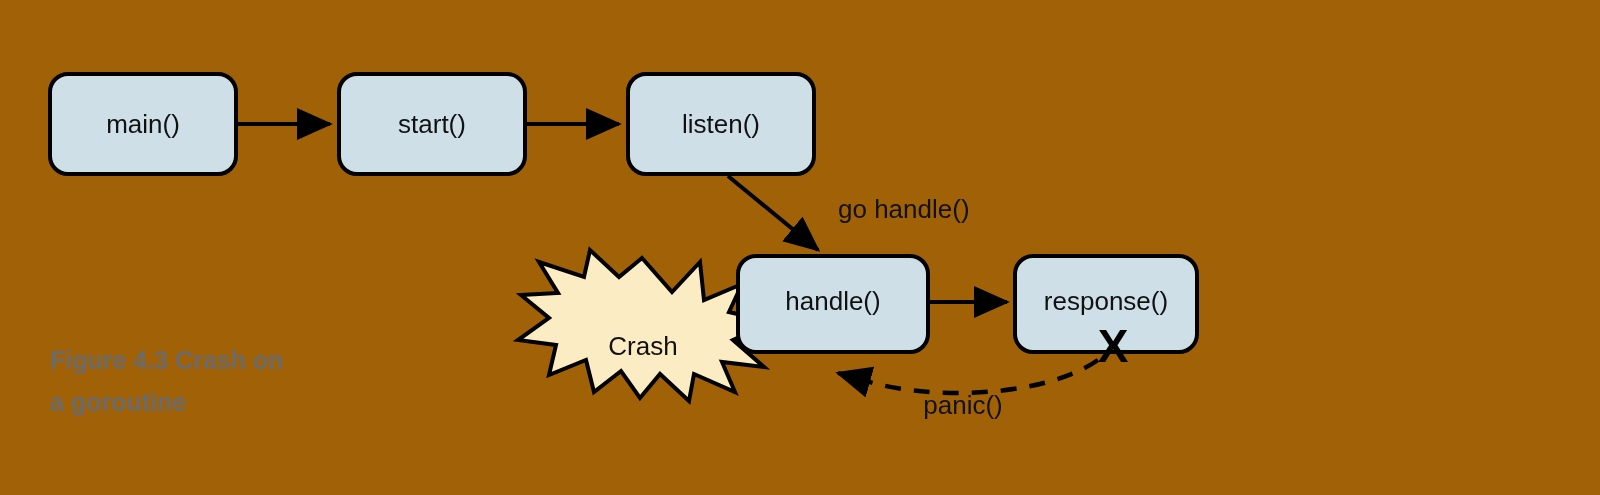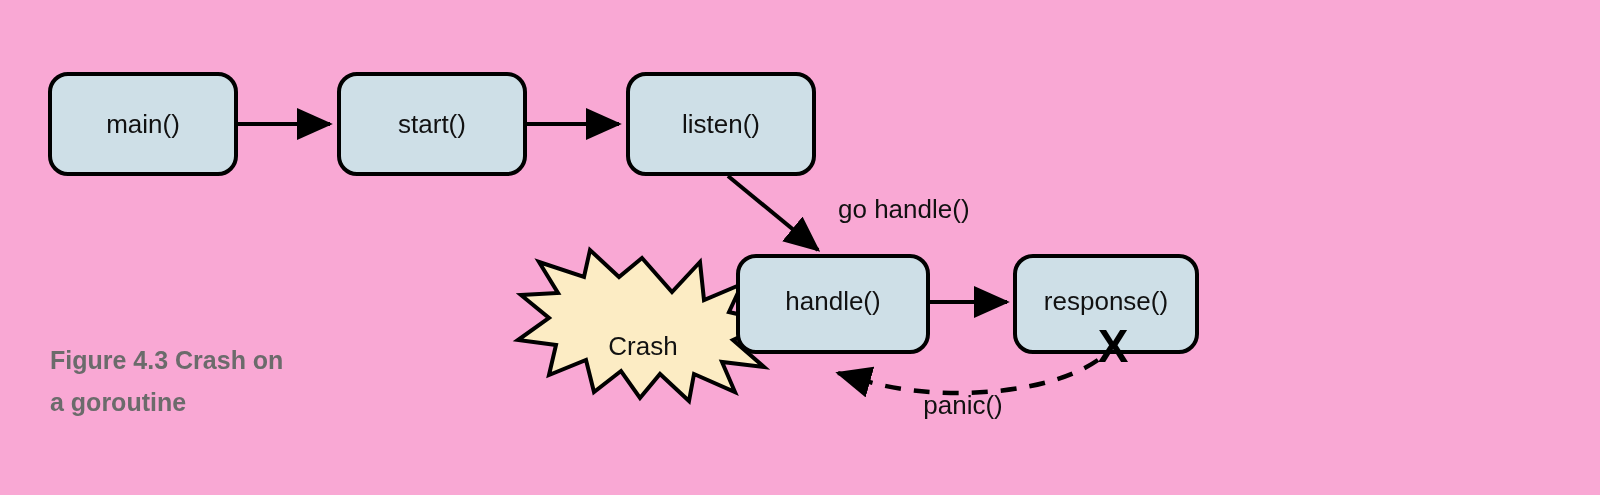--- a/index.html
+++ b/index.html
@@ -10,21 +10,21 @@
   body {
     width: 1600px;
     height: 495px;
     font-family: "Liberation Sans", sans-serif;
     overflow: hidden;
   }
   #figure-root {
     position: relative;
     width: 1600px;
     height: 495px;
-    background: #f9a8d4;
+    background: #a16207;
   }
   #diagram-svg {
     position: absolute;
     left: 0;
     top: 0;
     width: 1600px;
     height: 495px;
     display: block;
   }
   .node-label {

